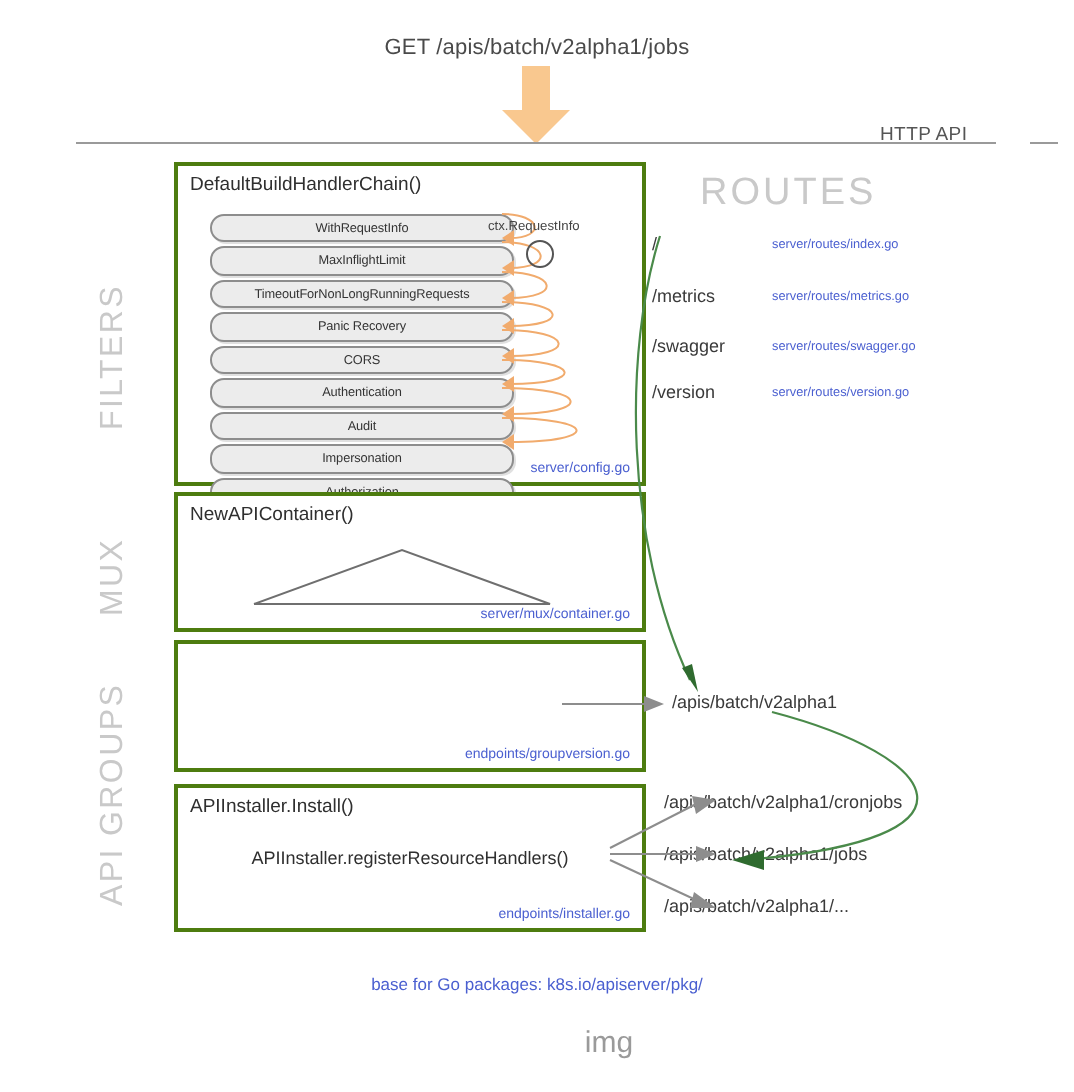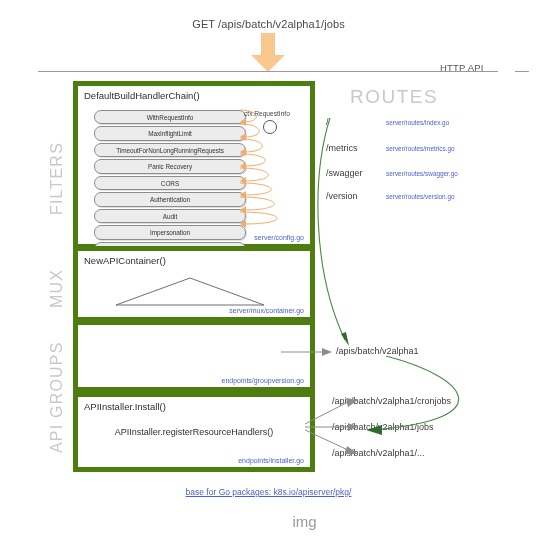--- a/index.html
+++ b/index.html
@@ -20,21 +20,21 @@
 
   
   .band-label{color:#c9c9c9;font-size:16px;letter-spacing:1.2px;
       writing-mode:vertical-rl;transform:rotate(180deg);
       text-align:center;white-space:nowrap;}
   #band-filters{left:48px;top:128px;height:100px;}
   #band-mux{left:48px;top:262px;height:52px;}
   #band-apigroups{left:48px;top:330px;height:135px;}
 
   
-  .panel{border:5px solid #4d7c0f;background:#fff;}
+  .panel{border:2px solid #4d7c0f;background:#fff;margin-left:14px;}
   .panel-title{position:absolute;left:6px;top:4px;font-size:9.5px;color:#2f2f2f;}
   .pkg{position:absolute;right:6px;bottom:3px;font-size:7px;color:#4a5fd0;}
 
   
   #panel-filters{left:73px;top:81px;width:232px;height:158px;}
   .filter-list{position:absolute;left:16px;top:24px;width:152px;}
   .filter-chip{position:relative;height:12.4px;margin-bottom:2.1px;
       border:1px solid #8d8d8d;border-radius:7px;background:#ececec;
       box-shadow:1px 1px 0 rgba(0,0,0,.12);
       display:flex;align-items:center;justify-content:center;}
@@ -62,21 +62,21 @@
   
   #routes-title{left:350px;top:86px;font-size:19px;color:#c9c9c9;letter-spacing:1.5px;}
   .route-row{position:absolute;left:326px;width:205px;height:14px;}
   .route-path{position:absolute;left:0;top:0;font-size:9px;color:#3a3a3a;white-space:nowrap;}
   .route-file{position:absolute;left:60px;top:2px;font-size:6.4px;color:#4a5fd0;white-space:nowrap;}
 
   
   .endpoint{position:absolute;font-size:9px;color:#3a3a3a;white-space:nowrap;}
 
   
-  #footer-note{left:0;top:487px;width:537px;text-align:center;font-size:8.5px;color:#4a5fd0;text-decoration:underline;}
+  #footer-note{left:0;top:487px;width:537px;text-align:center;font-size:8.5px;color:#4a5fd0;}
   #img-caption{left:0;top:513px;width:537px;text-align:center;font-size:15px;color:#9a9a9a;padding-left:36px;}
 
   
   .overlay{position:absolute;left:0;top:0;width:537px;height:546px;pointer-events:none;}
 </style>
 </head>
 <body>
 
 <div class="abs" id="request-label">GET /apis/batch/v2alpha1/jobs</div>
 

